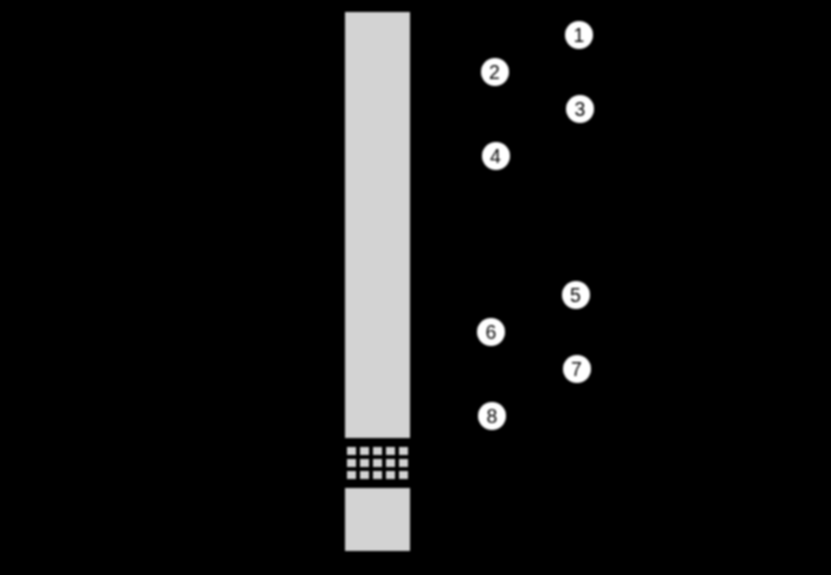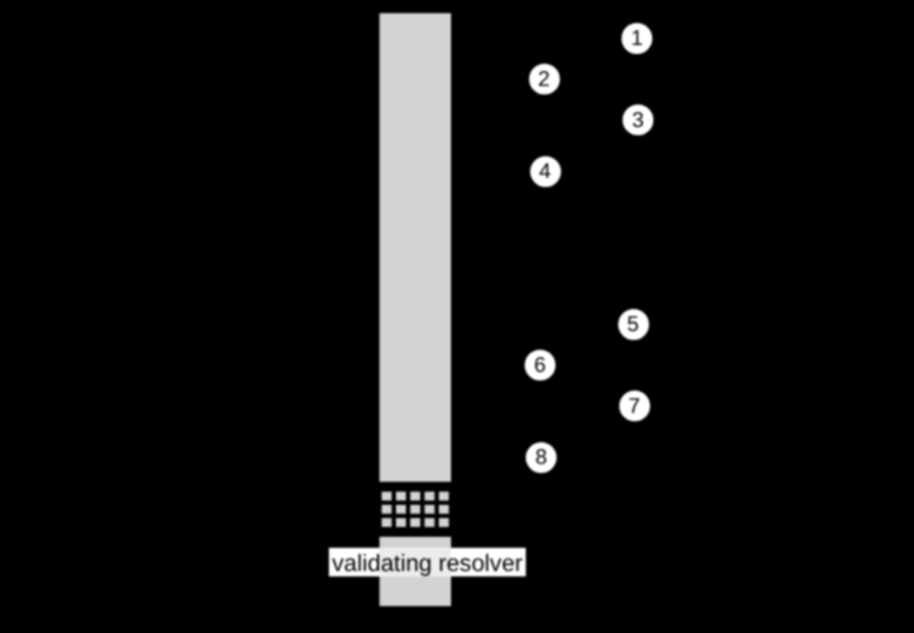--- a/index.html
+++ b/index.html
@@ -114,24 +114,20 @@
       <div class="grid-cell"></div>
       <div class="grid-cell"></div>
       <div class="grid-cell"></div>
       <div class="grid-cell"></div>
       <div class="grid-cell"></div>
       <div class="grid-cell"></div>
     </div>
 
     <div id="bar-bottom" class="bar-segment"></div>
 
-    <div id="resolver-label">
-      <div class="bar-overlap"></div>
-      <div class="label-text">validating resolver</div>
-    </div>
 
     <div id="step-1" class="step-circle">1</div>
     <div id="step-2" class="step-circle">2</div>
     <div id="step-3" class="step-circle">3</div>
     <div id="step-4" class="step-circle">4</div>
     <div id="step-5" class="step-circle">5</div>
     <div id="step-6" class="step-circle">6</div>
     <div id="step-7" class="step-circle">7</div>
     <div id="step-8" class="step-circle">8</div>
   </div>

